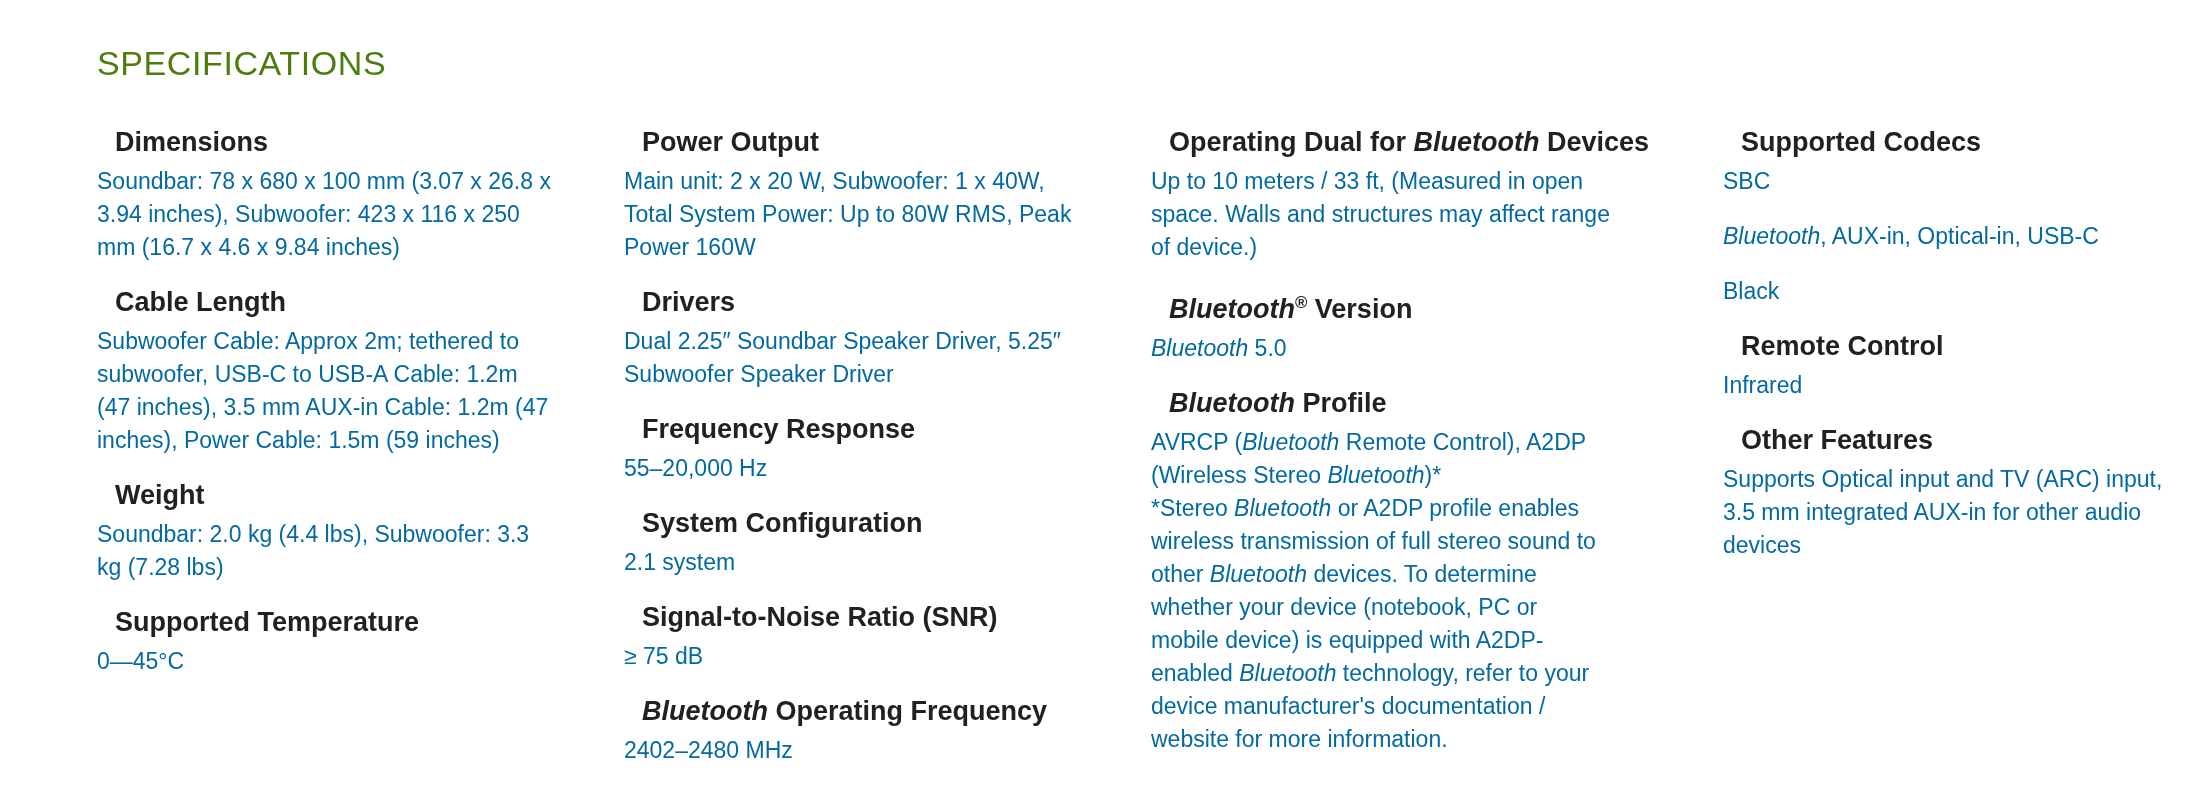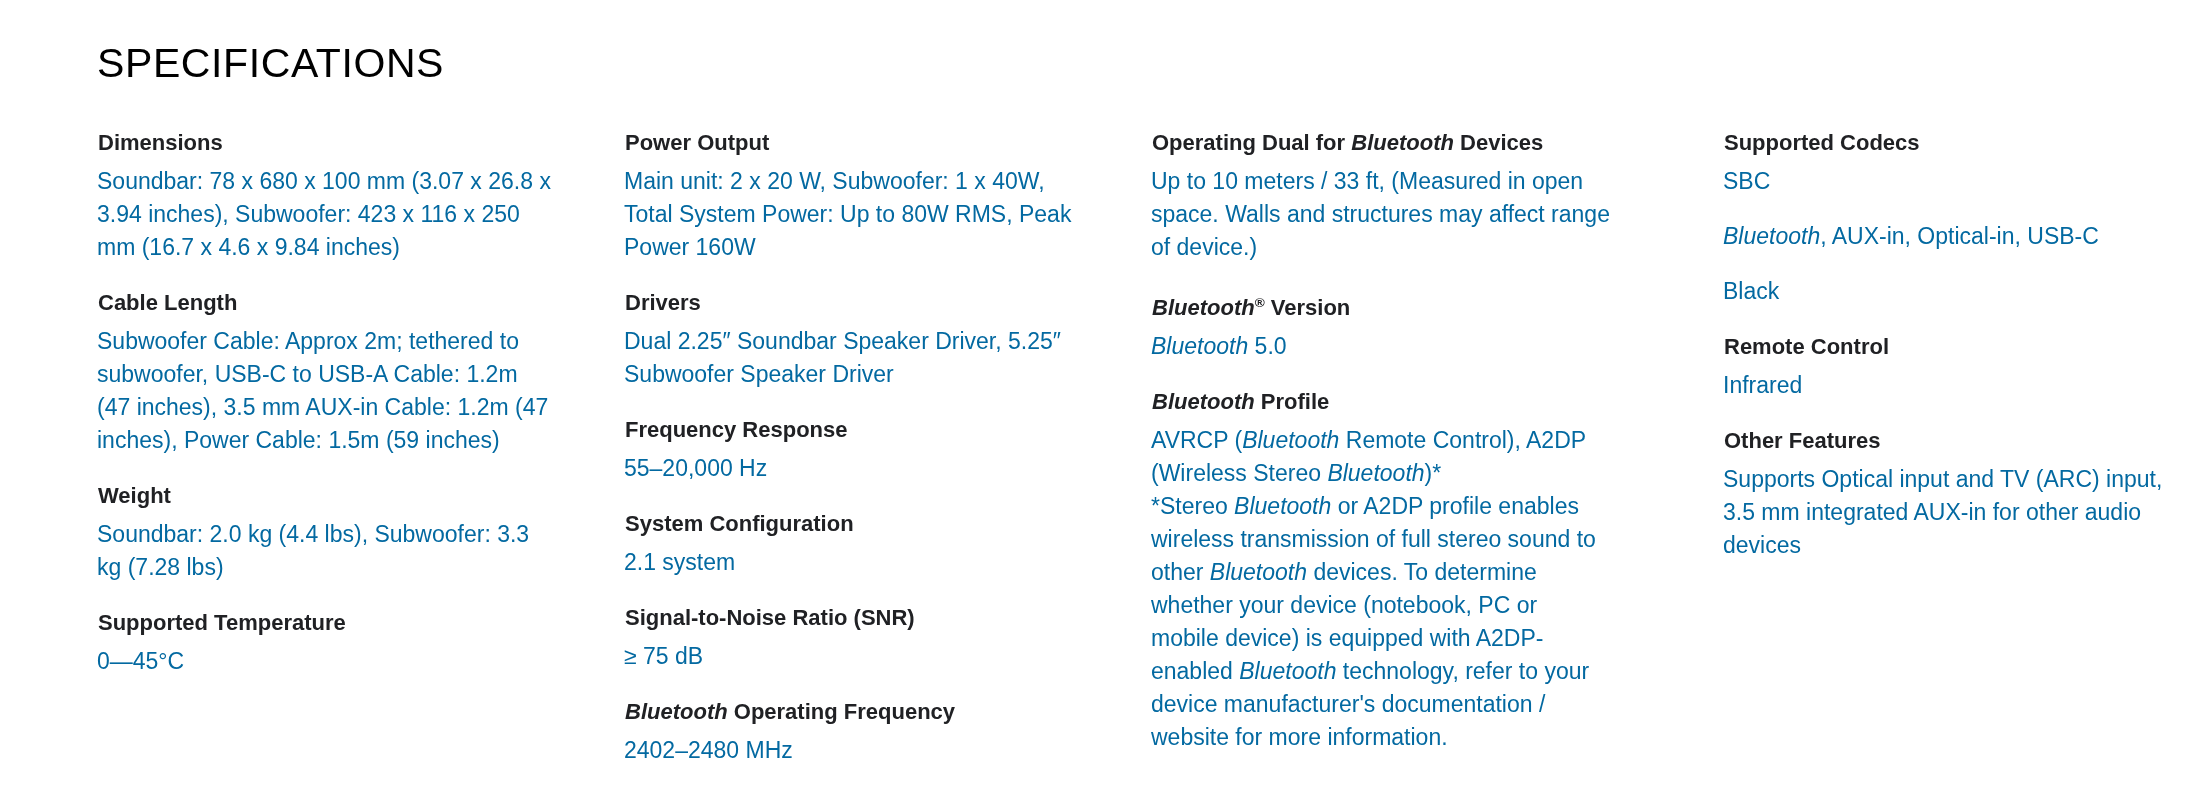--- a/index.html
+++ b/index.html
@@ -11,39 +11,39 @@
   .page {
     position: relative;
     width: 2200px;
     height: 788px;
     background: #ffffff;
     box-sizing: border-box;
     padding: 43px 80px 0 97px;
     overflow: hidden;
   }
   .title {
-    font-size: 41px;
+    font-size: 34px;
     font-weight: 400;
-    color: #000000;
+    color: #4d7c0f;
     letter-spacing: 0.6px;
     line-height: 41px;
     margin: 0 0 42px 0;
   }
   .grid {
     display: grid;
     grid-template-columns: 527px 527px 572px 445px;
   }
   .col { width: 460px; }
   .spec + .spec { margin-top: 22px; }
   .h {
-    font-size: 22px;
+    font-size: 27px;
     font-weight: 700;
     color: #202124;
     line-height: 33px;
-    margin: 0 0 6px 1px;
+    margin: 0 0 6px 18px;
     white-space: nowrap;
   }
   .b {
     font-size: 23px;
     font-weight: 400;
     color: #0369a1;
     line-height: 33px;
     margin: 0;
     white-space: pre-wrap;
   }

